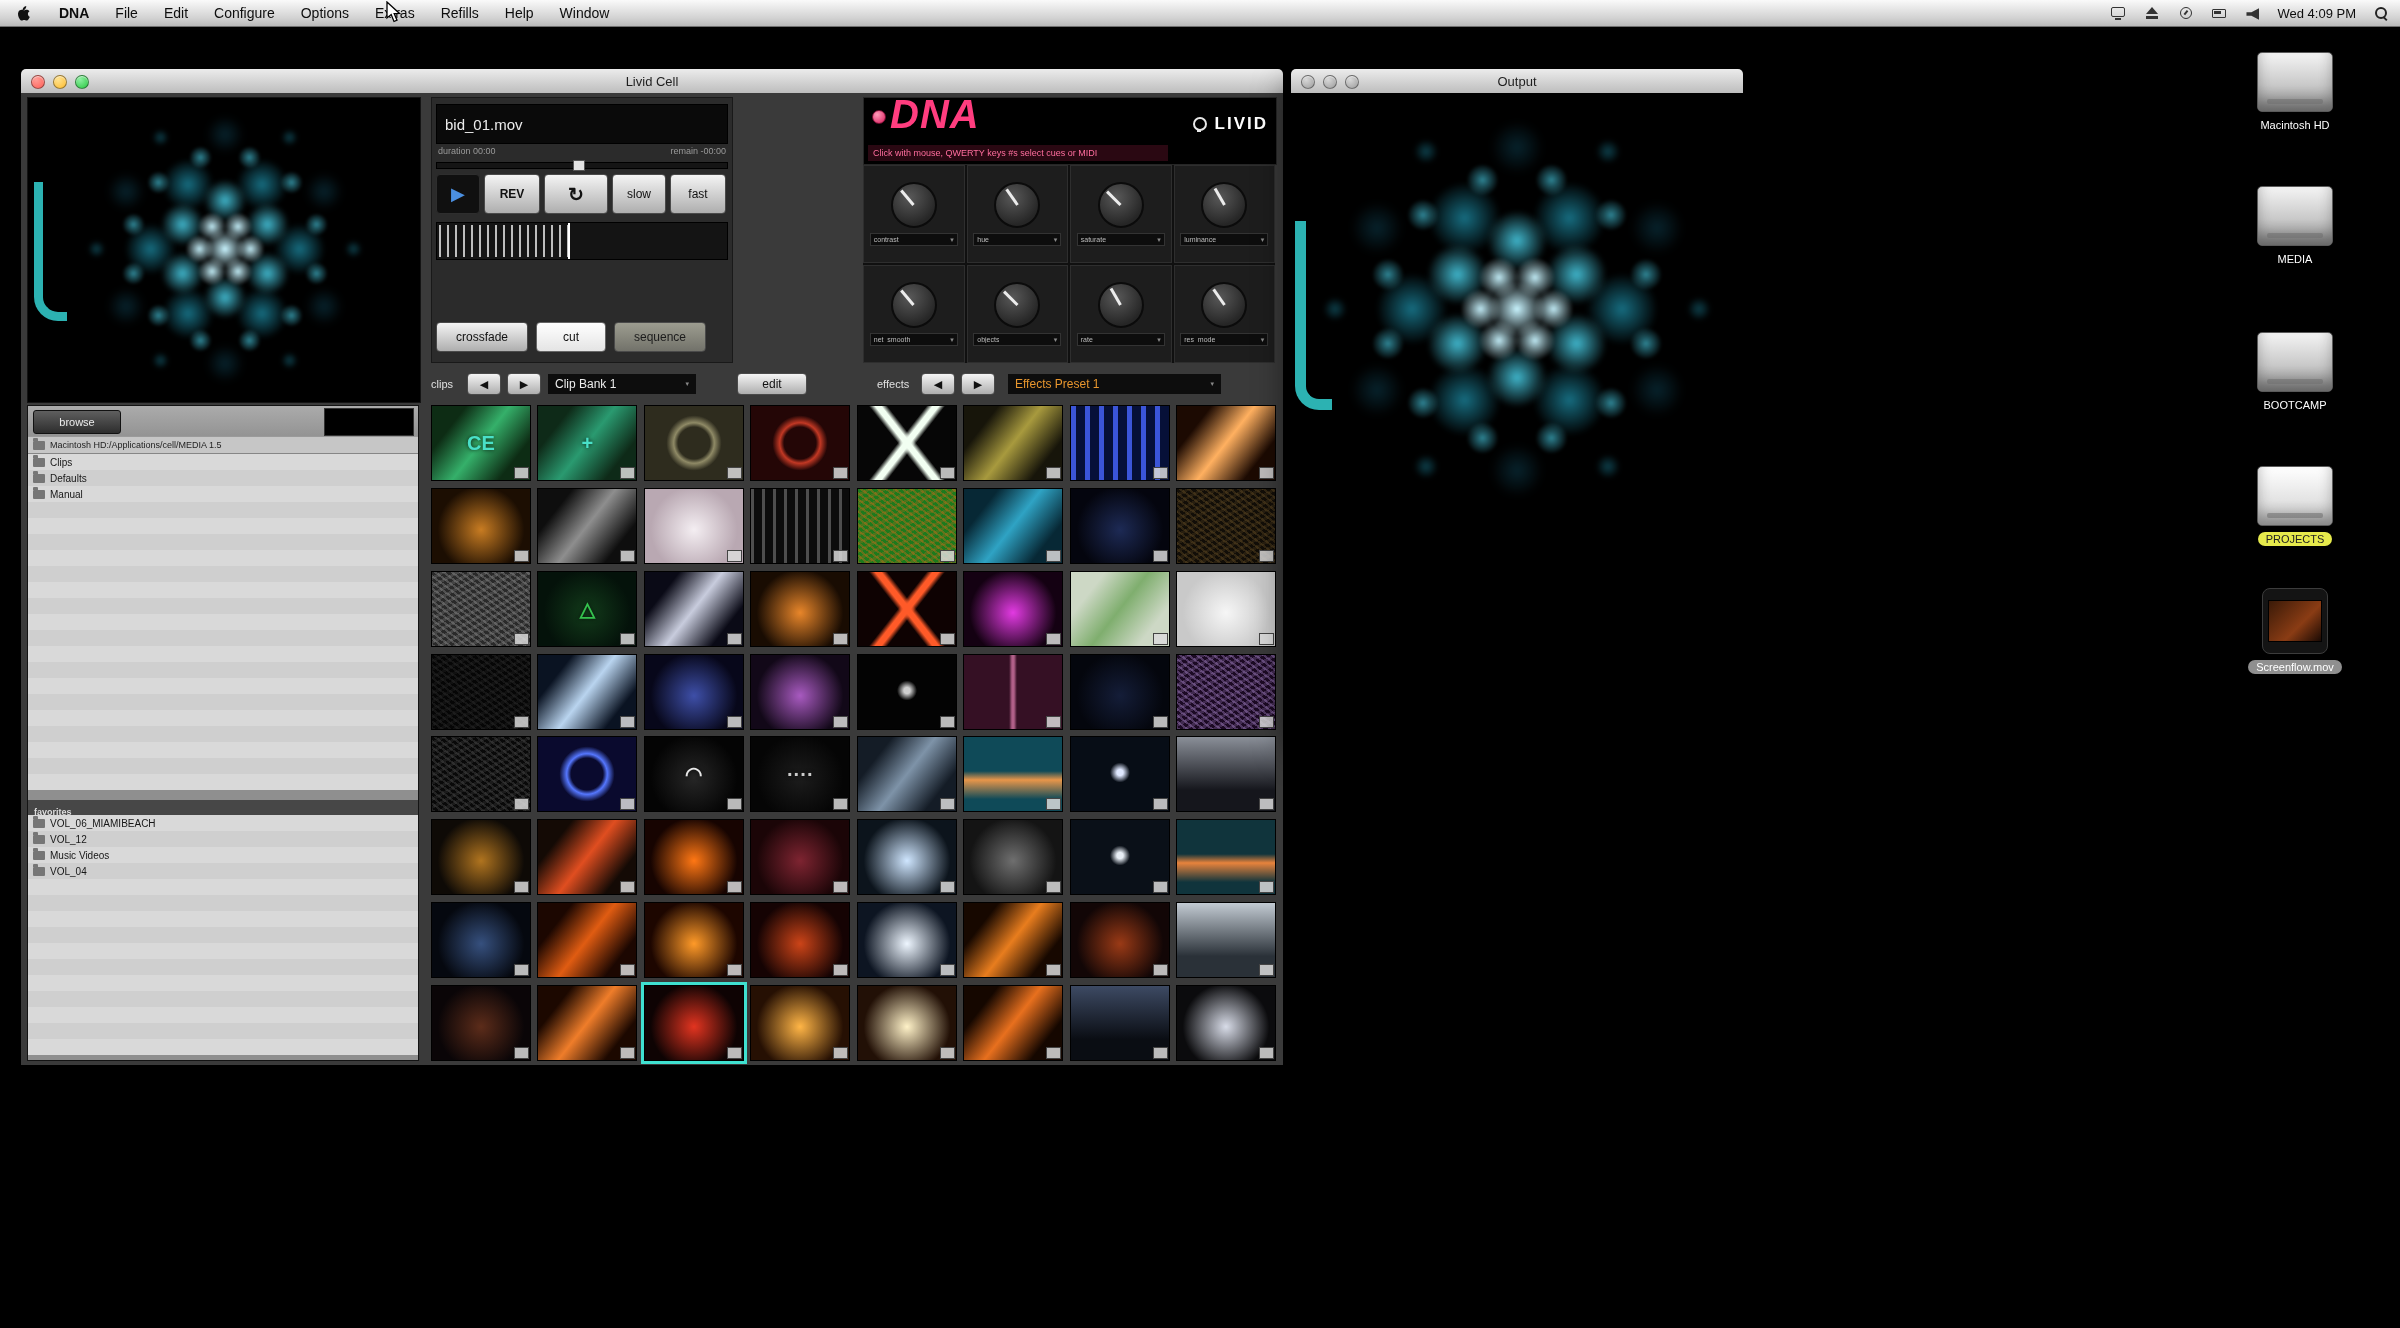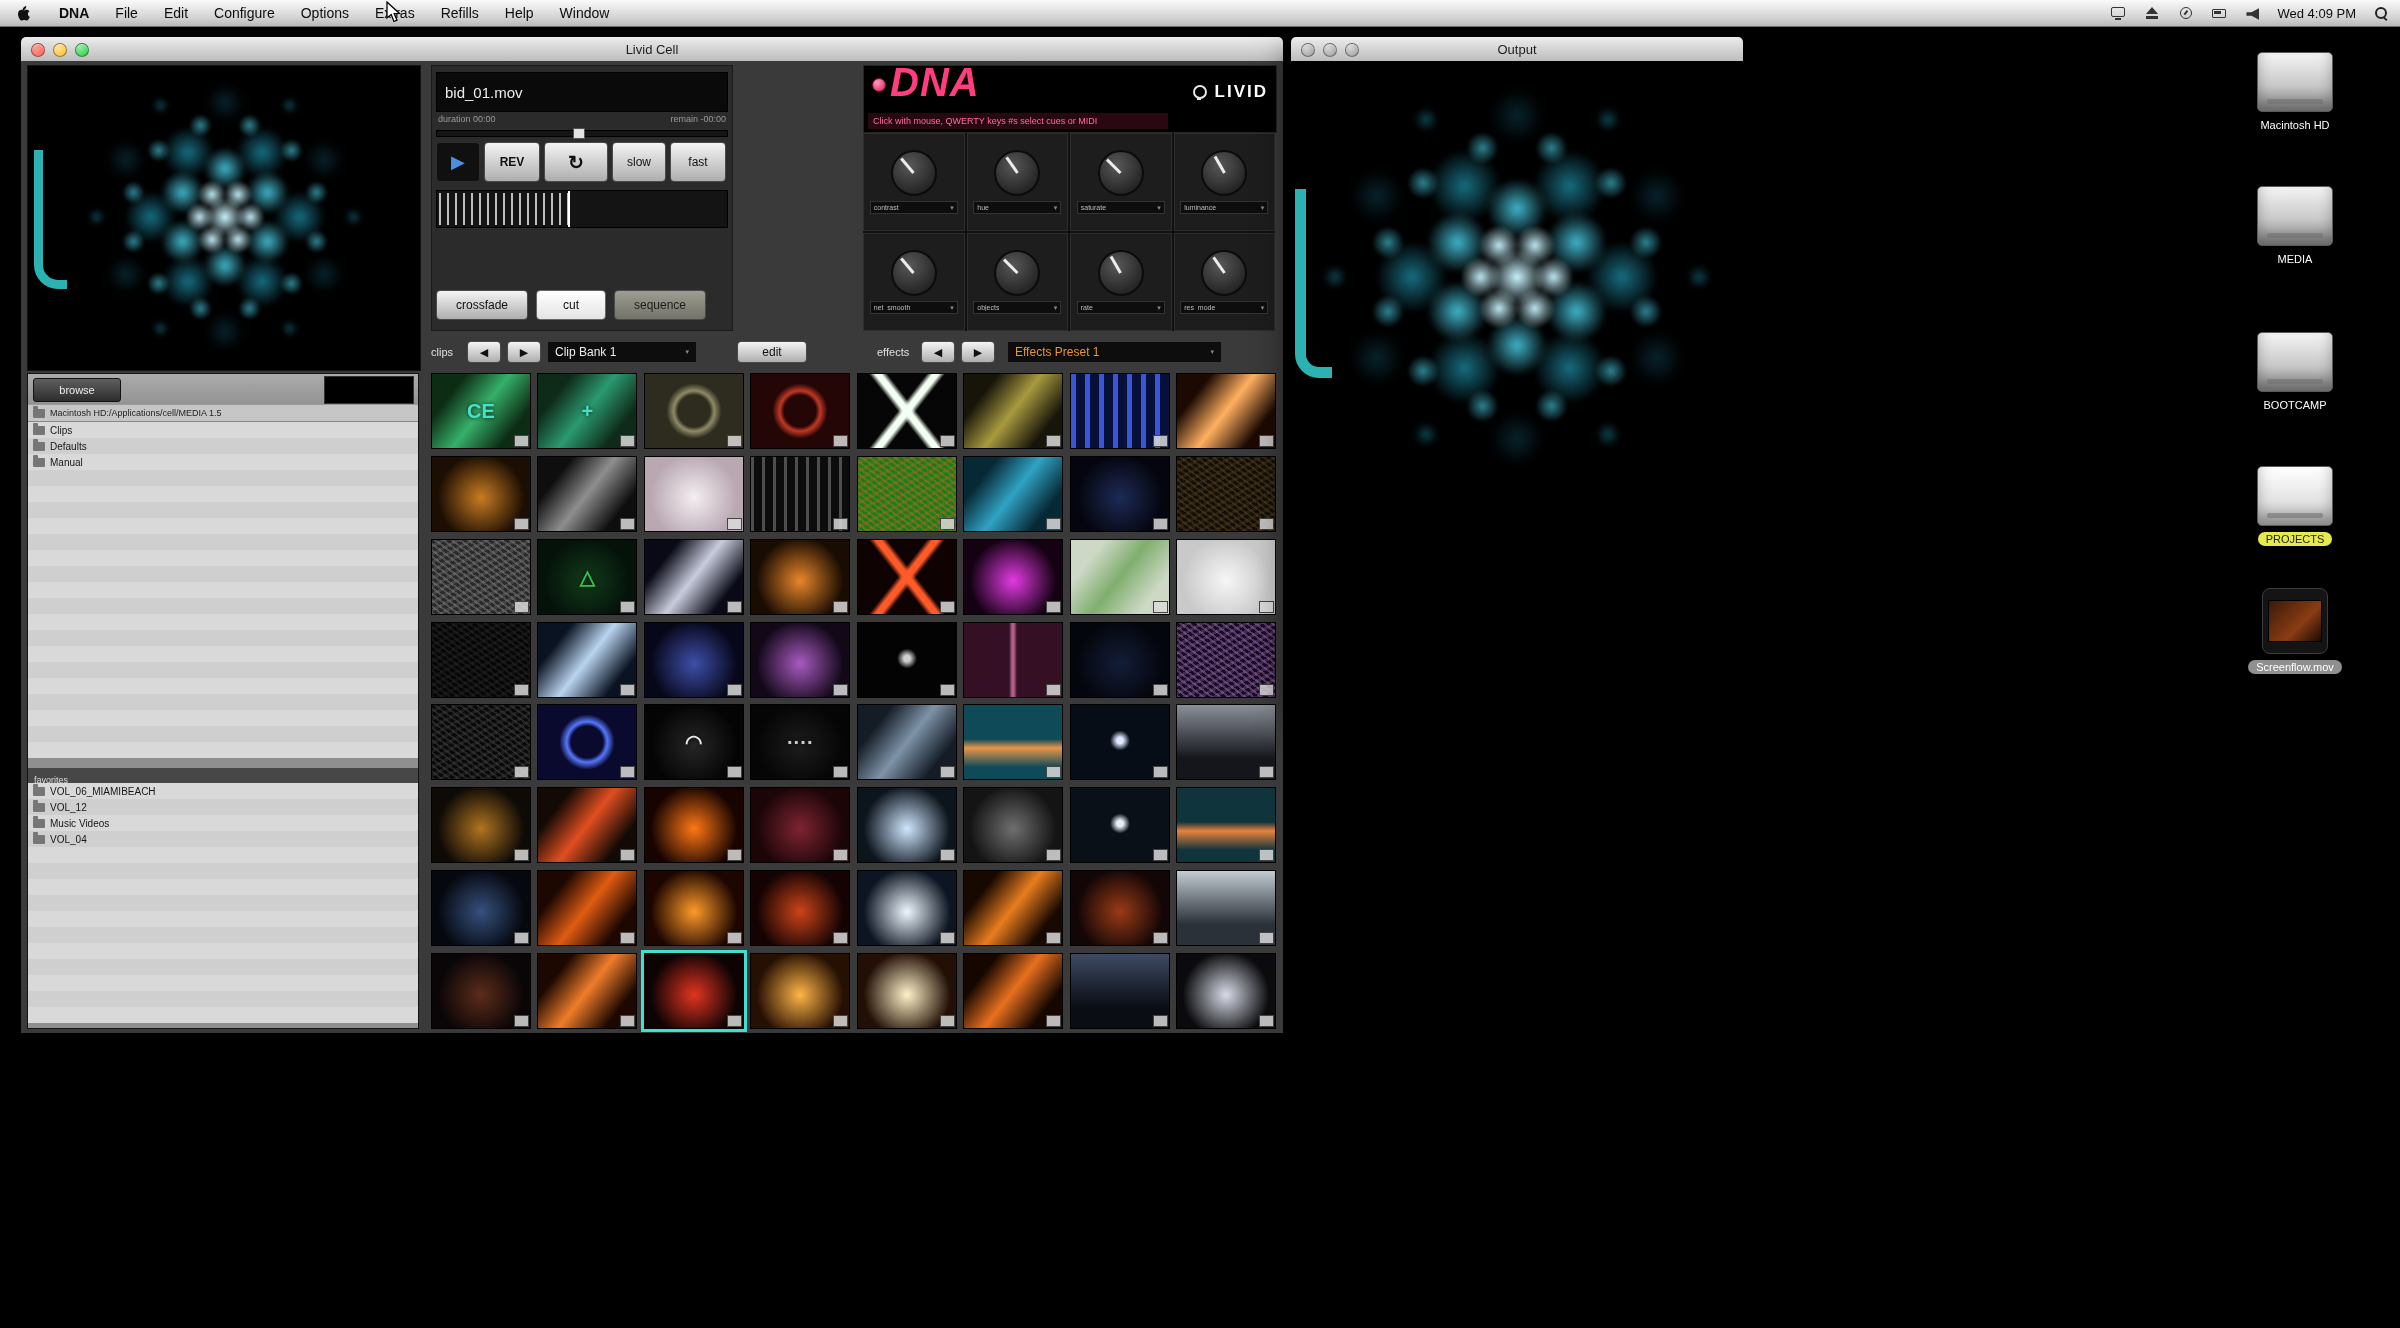--- a/index.html
+++ b/index.html
@@ -29,21 +29,21 @@
   .ic-volume{clip-path:polygon(0 35%,38% 35%,100% 0,100% 100%,38% 65%,0 65%);background:#333;width:13px;height:12px;margin-top:2px;}
   .ic-mag{position:relative;width:14px;height:14px;}
   .ic-mag::before{content:"";position:absolute;left:1px;top:1px;width:8px;height:8px;border:2px solid #222;border-radius:50%;}
   .ic-mag::after{content:"";position:absolute;left:10px;top:10px;width:2.4px;height:5px;background:#222;transform:rotate(-45deg);}
 
   
   #cursor{position:absolute;left:386px;top:1px;z-index:99;}
 
   
   .window{position:absolute;border:1px solid #000;border-radius:6px 6px 0 0;
-    box-shadow:0 14px 34px rgba(0,0,0,.65);}
+    box-shadow:0 14px 34px rgba(0,0,0,.65);margin-top:32px;}
   .titlebar{height:24px;background:linear-gradient(#ececec,#bdbdbd);
     border-bottom:1px solid #8a8a8a;border-radius:5px 5px 0 0;position:relative;
     display:flex;align-items:center;justify-content:center;}
   .tl{position:absolute;left:10px;top:6px;display:flex;gap:8px;}
   .light{width:12px;height:12px;border-radius:50%;border:1px solid rgba(0,0,0,.4);box-shadow:inset 0 1px 1px rgba(255,255,255,.6);}
   .l-close{background:radial-gradient(circle at 35% 30%,#ff9d96,#ff5f57);}
   .l-min{background:radial-gradient(circle at 35% 30%,#ffe290,#fdbc2e);}
   .l-zoom{background:radial-gradient(circle at 35% 30%,#8ef0a2,#28c840);}
   .l-gray{background:radial-gradient(circle at 35% 30%,#d8d8d8,#9c9c9c);}
   .title{font-size:13px;color:#1e1e1e;}
@@ -138,21 +138,21 @@
   #browser{position:absolute;left:6px;top:312px;width:392px;height:656px;background:#8f8f8f;border:1px solid #141414;box-sizing:border-box;}
   .browser-head{position:relative;height:42px;background:linear-gradient(#ababab,#8a8a8a);text-align:right;}
   .browse-btn{position:absolute;left:5px;top:4px;width:86px;height:22px;background:linear-gradient(#5f5f5f,#2d2d2d);
     color:#ececec;font-size:11px;border:1px solid #111;border-radius:3px;display:flex;align-items:center;justify-content:center;}
   .preview-box{position:absolute;right:4px;top:2px;width:88px;height:26px;background:#000;border:1px solid #333;}
   .path-bar{position:absolute;left:0;right:0;top:30px;height:18px;background:#c6c6c6;border-top:1px solid #9a9a9a;
     border-bottom:1px solid #868686;font-size:9px;color:#1e1e1e;display:flex;align-items:center;padding:0 5px;gap:5px;box-sizing:border-box;}
   .blist{position:absolute;left:0;right:0;overflow:hidden;}
   #list1{top:48px;height:346px;}
   .favheader{position:absolute;left:0;right:0;top:394px;height:24px;background:#474747;color:#dedede;font-size:9px;
-    display:flex;align-items:center;padding:0 6px;box-sizing:border-box;}
+    display:flex;align-items:center;padding:0 6px;box-sizing:border-box;font-weight:bold;}
   #list2{top:409px;height:247px;}
   .brow{height:16px;display:flex;align-items:center;gap:5px;padding:0 5px;font-size:10px;color:#161616;box-sizing:border-box;}
   .brow:nth-child(odd){background:#d9d9d9;}
   .brow:nth-child(even){background:#cfcfcf;}
   .folder-ic{width:12px;height:9px;background:#767676;border-radius:1px;position:relative;flex:none;}
   .folder-ic::before{content:"";position:absolute;top:-3px;left:0;width:5px;height:3px;background:#767676;border-radius:1px 1px 0 0;}
 
   
   #clip-grid{position:absolute;left:410px;top:312px;width:845px;height:656px;display:grid;
     grid-template-columns:repeat(8,100px);grid-template-rows:repeat(8,76px);

